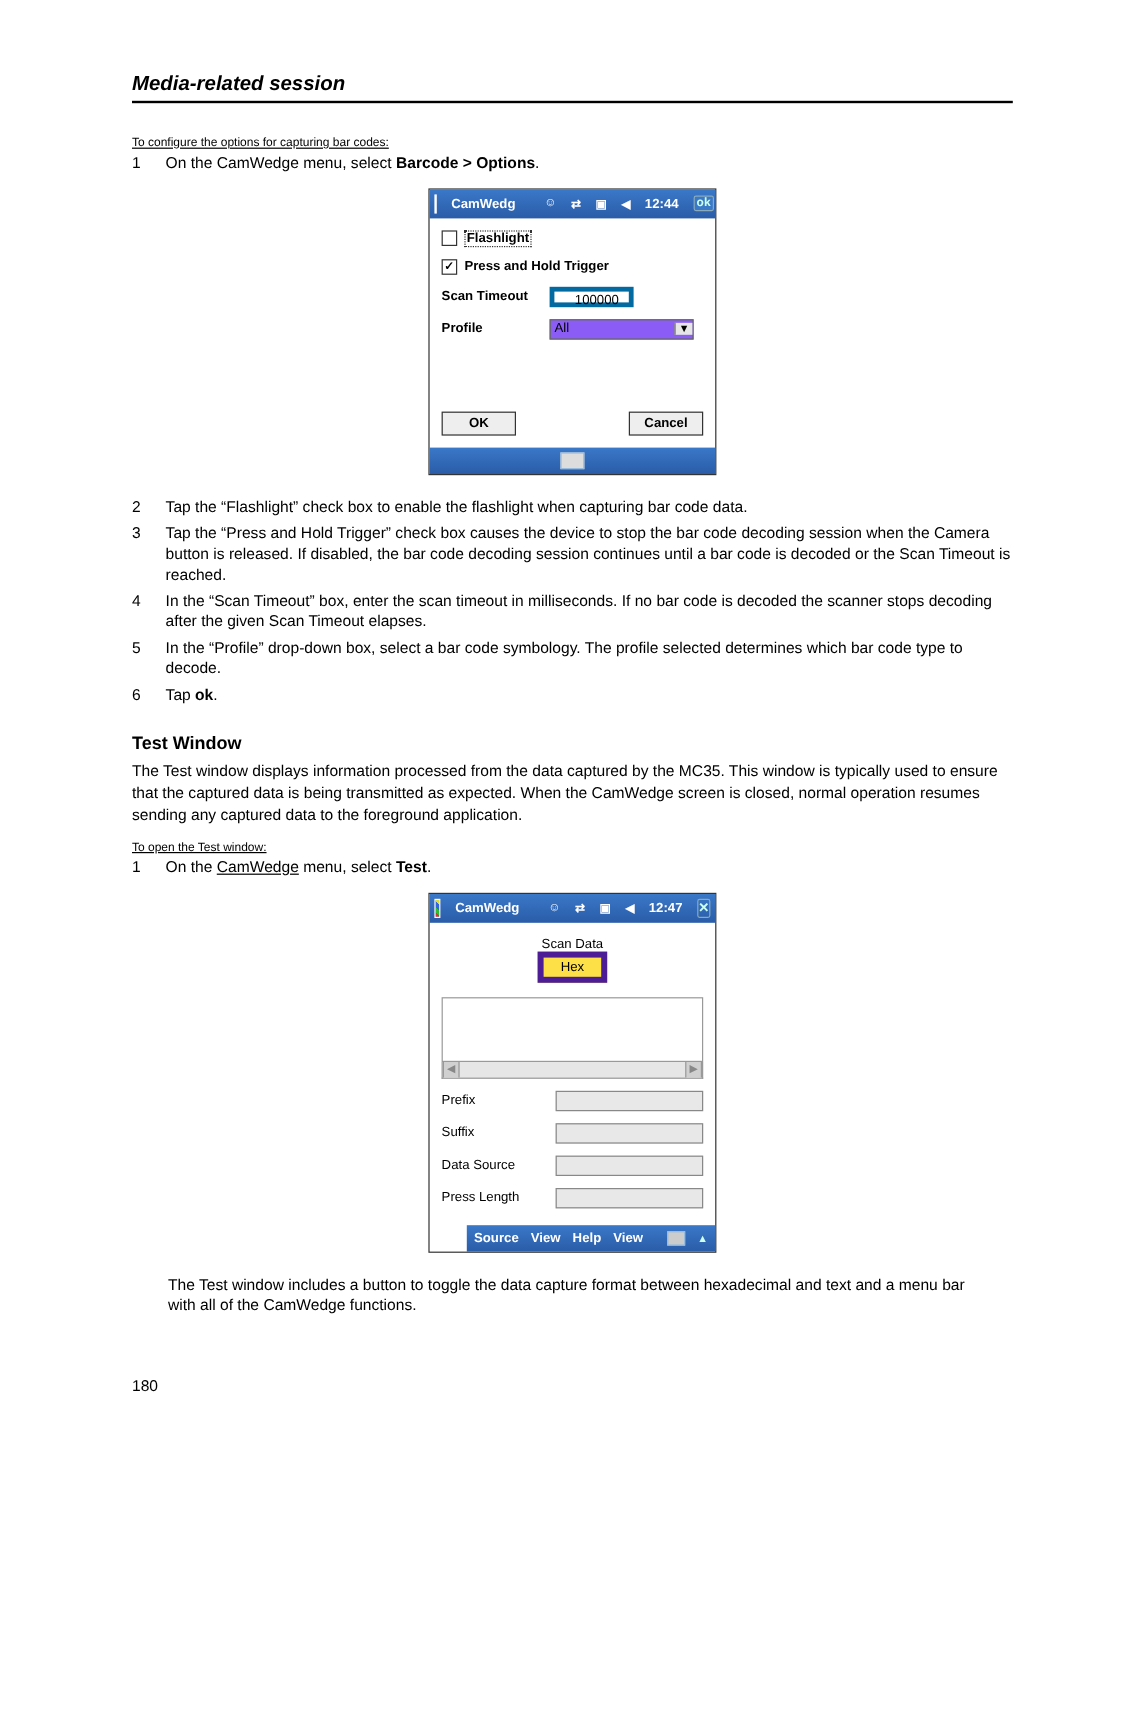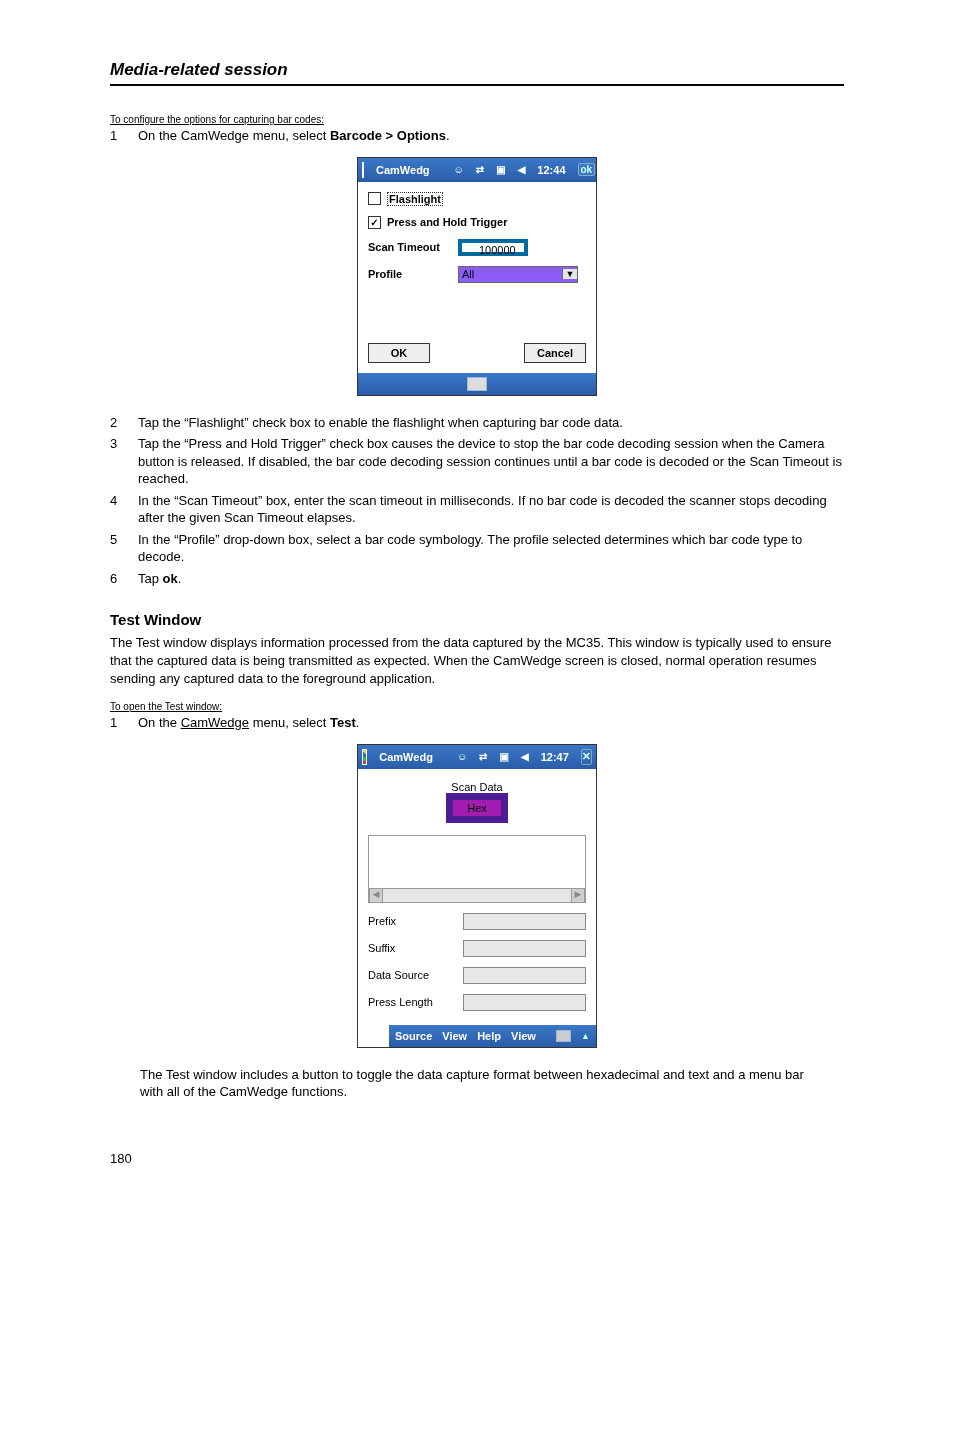--- a/index.html
+++ b/index.html
@@ -109,21 +109,21 @@
   .dropdown .dd-arrow{ width:15px; border-left:1px solid #666; text-align:center; font-size:9px; background:#e6e6e6;}
   .btn-row { display:flex; justify-content:space-between; margin-top:60px;}
   .win-btn { border:1px solid #333; background:#eee; font-size:11px; font-weight:bold; padding:3px 0; width:62px; text-align:center;}
   .bottombar {
     height:22px; background:linear-gradient(#3a78c8,#2a5ca8); display:flex; align-items:center; justify-content:center;
   }
   .kb-icon { width:20px;height:14px;border:1px solid #9bd;background:#ddd;}
   
   .test-body { padding:12px 10px 6px 10px; font-size:11px;}
   .hex-row { display:flex; justify-content:space-between; align-items:center; margin-bottom:12px;flex-direction:column;}
-  .hex-btn { border:7px solid #4c1d95; background:#a21caf; font-size:11px; padding:2px 14px;}
+  .hex-btn { border:5px solid #4c1d95; background:#fde047; font-size:11px; padding:2px 14px;}
   .scan-area { border:1px solid #999; height:54px; background:#fff; margin-bottom:0;}
   .scrollbar { height:14px; border:1px solid #999; border-top:none; background:#e6e6e6; display:flex; justify-content:space-between;}
   .sb-btn{ width:14px; background:#d0d0d0; border-left:1px solid #999; border-right:1px solid #999; text-align:center; font-size:9px; color:#888;}
   .form-row { display:flex; align-items:center; margin-top:10px;}
   .form-label { width:95px; font-size:11px;}
   .form-input { flex:1; height:17px; border:1px solid #888; background:#e8e8e8;}
   .menubar {
     height:22px; background:linear-gradient(#3a78c8,#2a5ca8); color:#fff; font-size:11px; font-weight:bold;
     display:flex; align-items:center; gap:10px; padding:0 6px;margin-left:31px;
   }

